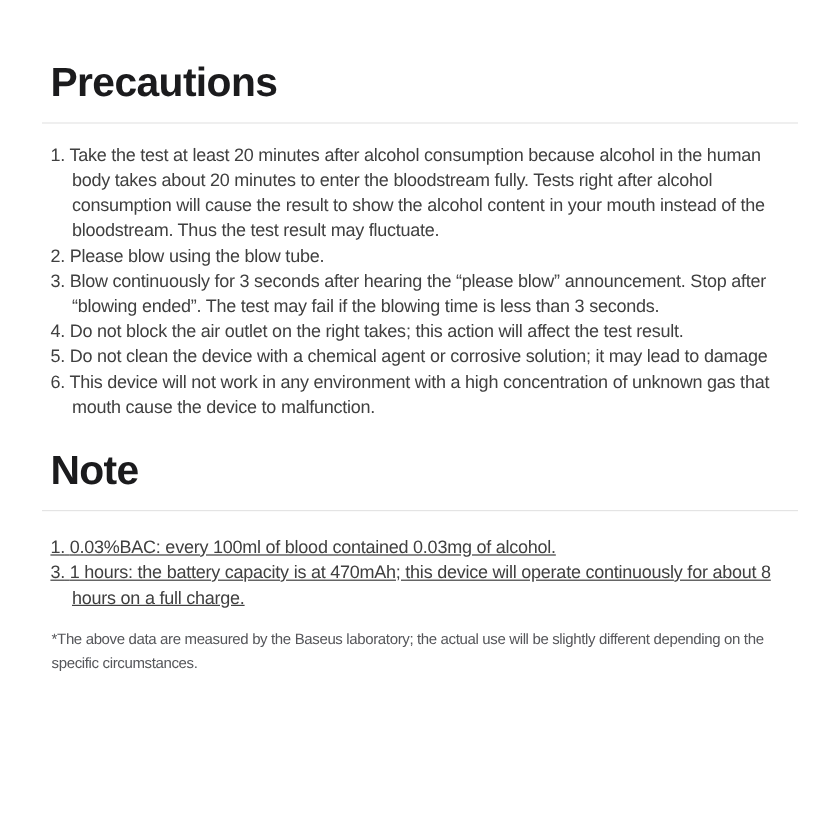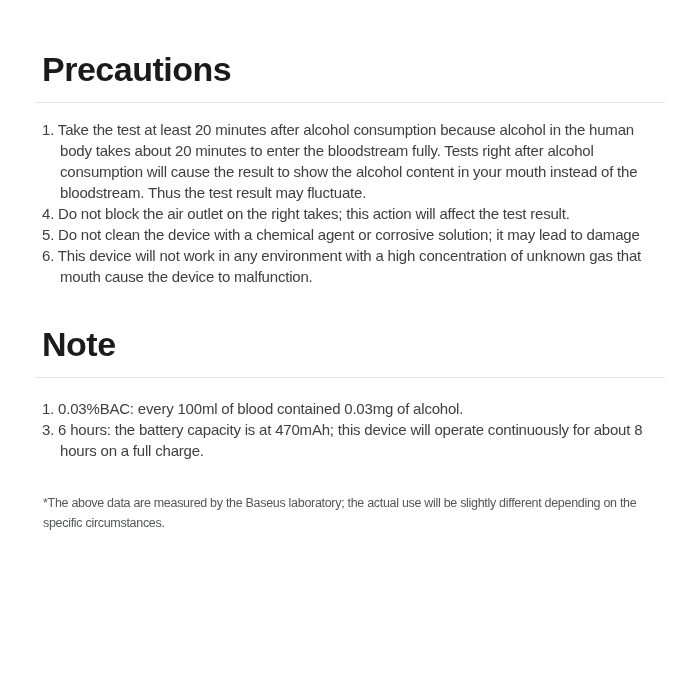--- a/index.html
+++ b/index.html
@@ -34,54 +34,56 @@
     width: 604px;
     font-size: 15px;
     line-height: 21px;
     letter-spacing: -0.2px;
     color: #404040;
   }
   .item {
     padding-left: 18px;
     text-indent: -18px;
   }
-  .section-note .section-title { margin-top: 38px; }
-  .section-note .list { margin-top: 20px; }
+  .section-note .section-title { margin-top: 23px; }
+  .section-note .list { margin-top: 20px; text-decoration: underline; }
   .footnote {
-    margin-top: 32px;
+    margin-top: 14px;
     margin-left: 8px;
     width: 612px;
     font-size: 12.5px;
     line-height: 20px;
     letter-spacing: -0.3px;
     color: #55565a;
   }
 </style>
 </head>
 <body>
 
 <div class="page">
   <div class="content">
 
     <section class="section-precautions">
       <h1 class="section-title">Precautions</h1>
       <div class="rule"></div>
       <div class="list">
         <div class="item"><span class="num">1.</span> <span class="txt">Take the test at least 20 minutes after alcohol consumption because alcohol in the human body takes about 20 minutes to enter the bloodstream fully. Tests right after alcohol consumption will cause the result to show the alcohol content in your mouth instead of the bloodstream. Thus the test result may fluctuate.</span></div>
+        <div class="item"><span class="num">2.</span> <span class="txt">Please blow using the blow tube.</span></div>
+        <div class="item"><span class="num">3.</span> <span class="txt">Blow continuously for 3 seconds after hearing the “please blow” announcement. Stop after “blowing ended”. The test may fail if the blowing time is less than 3 seconds.</span></div>
         <div class="item"><span class="num">4.</span> <span class="txt">Do not block the air outlet on the right takes; this action will affect the test result.</span></div>
         <div class="item"><span class="num">5.</span> <span class="txt">Do not clean the device with a chemical agent or corrosive solution; it may lead to damage</span></div>
         <div class="item"><span class="num">6.</span> <span class="txt">This device will not work in any environment with a high concentration of unknown gas that mouth cause the device to malfunction.</span></div>
       </div>
     </section>
 
     <section class="section-note">
       <h1 class="section-title">Note</h1>
       <div class="rule"></div>
       <div class="list">
         <div class="item"><span class="num">1.</span> <span class="txt">0.03%BAC: every 100ml of blood contained 0.03mg of alcohol.</span></div>
-        <div class="item"><span class="num">3.</span> <span class="txt">6 hours: the battery capacity is at 470mAh; this device will operate continuously for about 8 hours on a full charge.</span></div>
+        <div class="item"><span class="num">3.</span> <span class="txt">1 hours: the battery capacity is at 470mAh; this device will operate continuously for about 8 hours on a full charge.</span></div>
       </div>
     </section>
 
     <p class="footnote">*The above data are measured by the Baseus laboratory; the actual use will be slightly different depending on the specific circumstances.</p>
 
   </div>
 </div>
 
 </body></html>

